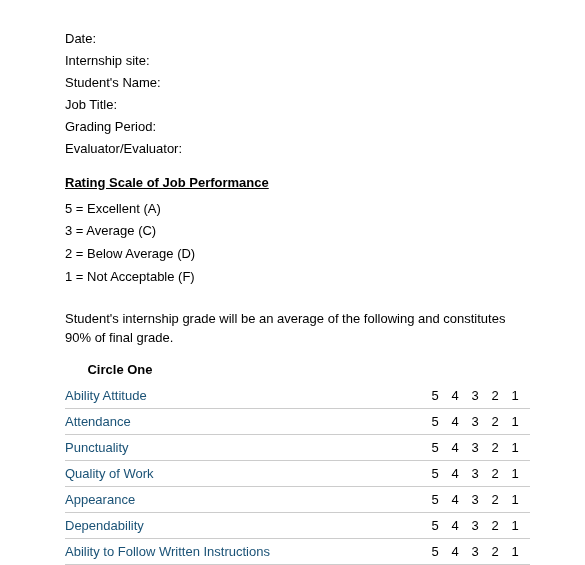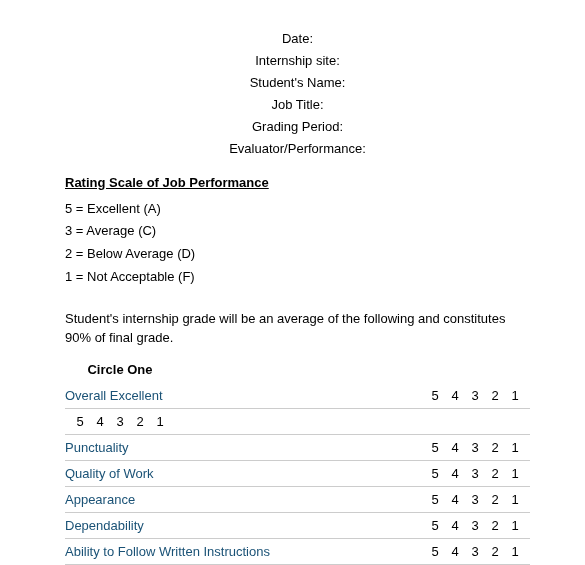--- a/index.html
+++ b/index.html
@@ -18,21 +18,20 @@
       overflow: hidden;
     }
 
     .page {
       padding: 28px 55px 28px 65px;
     }
 
     .info-section {
       margin-bottom: 14px;
       line-height: 1.7;
-      text-align: center;
     }
 
     .info-line {
       display: block;
     }
 
     .rating-section {
       margin-bottom: 12px;
     }
 
@@ -100,21 +99,21 @@
 <body>
 
 <div class="page">
 
   <div class="info-section">
     <span class="info-line">Date:</span>
     <span class="info-line">Internship site:</span>
     <span class="info-line">Student's Name:</span>
     <span class="info-line">Job Title:</span>
     <span class="info-line">Grading Period:</span>
-    <span class="info-line">Evaluator/Performance:</span>
+    <span class="info-line">Evaluator/Evaluator:</span>
   </div>
 
   <div class="rating-section">
     <span class="rating-title">Rating Scale of Job Performance</span>
     <div class="rating-scale">
       <div>5 = Excellent (A)</div>
       <div>3 = Average (C)</div>
       <div>2 = Below Average (D)</div>
       <div>1 = Not Acceptable (F)</div>
     </div>
@@ -124,31 +123,32 @@
     <span>Student's internship grade will be an average of the following and constitutes 90% of final grade.</span>
   </div>
 
   <div class="grading-table">
 
     <div class="table-header-row">
       <span class="circle-one-label">Circle One</span>
     </div>
 
     <div class="table-row">
-      <span class="row-label">Overall Excellent</span>
-      <div class="row-scores">
-        <span class="score">5</span>
-        <span class="score">4</span>
-        <span class="score">3</span>
-        <span class="score">2</span>
-        <span class="score">1</span>
-      </div>
-    </div>
-
-    <div class="table-row">
+      <span class="row-label">Ability Attitude</span>
+      <div class="row-scores">
+        <span class="score">5</span>
+        <span class="score">4</span>
+        <span class="score">3</span>
+        <span class="score">2</span>
+        <span class="score">1</span>
+      </div>
+    </div>
+
+    <div class="table-row">
+      <span class="row-label">Attendance</span>
       <div class="row-scores">
         <span class="score">5</span>
         <span class="score">4</span>
         <span class="score">3</span>
         <span class="score">2</span>
         <span class="score">1</span>
       </div>
     </div>
 
     <div class="table-row">

